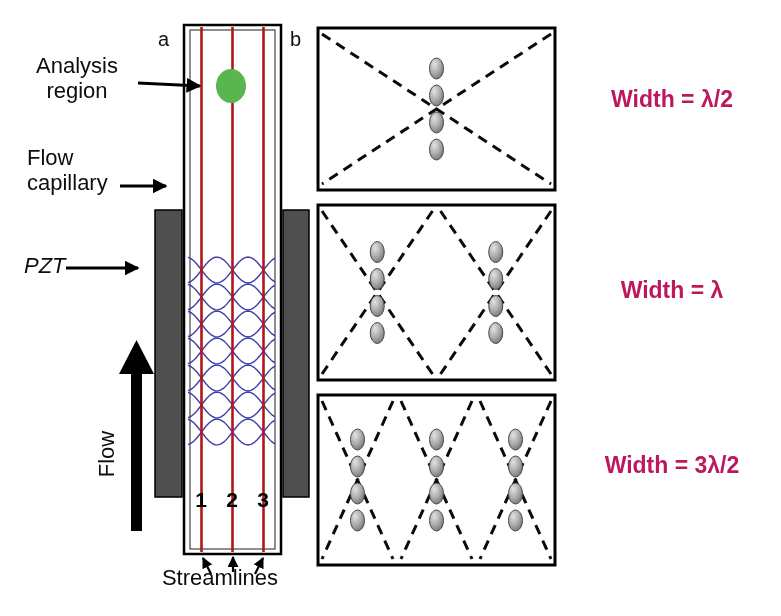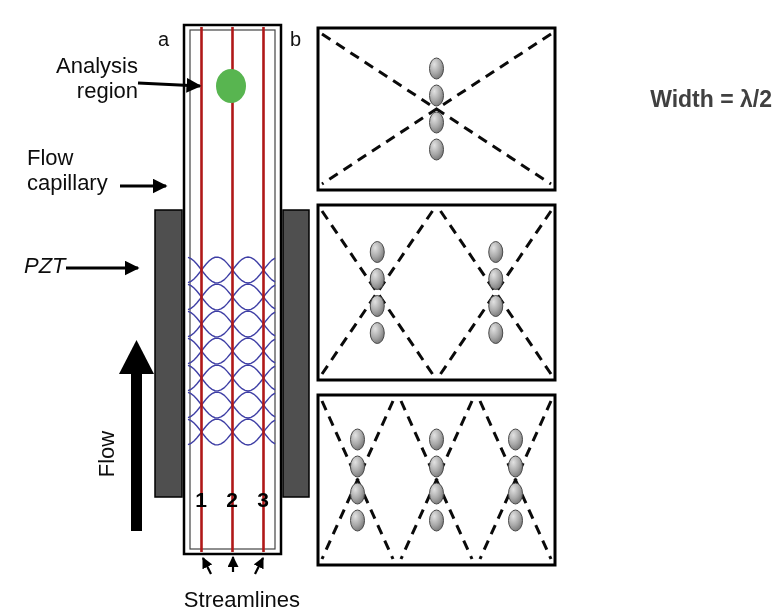--- a/index.html
+++ b/index.html
@@ -8,24 +8,24 @@
   .cap-outer{fill:#ffffff;stroke:#000;stroke-width:2.5;}
   .cap-inner{fill:none;stroke:#444;stroke-width:1.2;}
   .pzt{fill:var(--c-pzt,#4f4f4f);stroke:#000;stroke-width:1.5;}
   .streamline{stroke:var(--c-streamline,#b01818);stroke-width:2.6;}
   .analysis{fill:var(--c-analysis,#58b550);}
   .ann{stroke:#000;stroke-width:3;fill:none;}
   .small-arrow{stroke:#000;stroke-width:2.2;fill:none;}
   .dash{stroke:#0a0a0a;stroke-width:3;stroke-dasharray:10 7;fill:none;}
   .pbox{fill:#ffffff;stroke:#000;stroke-width:3;}
   .lbl{position:absolute;font-size:22px;color:#0d0d0d;line-height:1.12;}
-  .center{text-align:right;}
+  .center{text-align:center;}
   .flow{transform:rotate(-90deg);transform-origin:center;text-align:center;}
   .num{position:absolute;font-size:21px;font-weight:bold;color:#000;width:18px;text-align:center;}
-  .wlbl{position:absolute;font-size:23px;font-weight:bold;color:#404040;width:200px;text-align:right;}
+  .wlbl{position:absolute;font-size:23px;font-weight:bold;color:#be185d;width:200px;text-align:center;}
   .panel-letter{font-size:20px;color:#111;}
 </style>
 </head>
 <body>
 
 <div class="canvas">
 
   <svg id="diagram" width="781" height="616" viewBox="0 0 781 616">
     <defs>
       <marker id="arr" viewBox="0 0 10 10" refX="9" refY="5" markerWidth="5" markerHeight="5" orient="auto">
@@ -140,17 +140,19 @@
 
   <div class="lbl center" style="left:16px;top:54px;width:122px;">Analysis region</div>
   <div class="lbl" style="left:27px;top:146px;width:110px;">Flow capillary</div>
   <div class="lbl" style="left:24px;top:254px;font-style:italic;">PZT</div>
   <div class="lbl flow" style="left:68px;top:441px;width:80px;height:26px;">Flow</div>
 
   <div class="num" style="left:192px;top:488px;">1</div>
   <div class="num" style="left:223px;top:488px;">2</div>
   <div class="num" style="left:254px;top:488px;">3</div>
 
-  <div class="lbl center" style="left:140px;top:588px;width:160px;">Streamlines</div>
+  <div class="lbl center" style="left:140px;top:566px;width:160px;">Streamlines</div>
 
   <div class="wlbl" style="left:572px;top:86px;">Width = λ/2</div>
+  <div class="wlbl" style="left:572px;top:277px;">Width = λ</div>
+  <div class="wlbl" style="left:572px;top:452px;">Width = 3λ/2</div>
 
 </div>
 
 </body></html>

